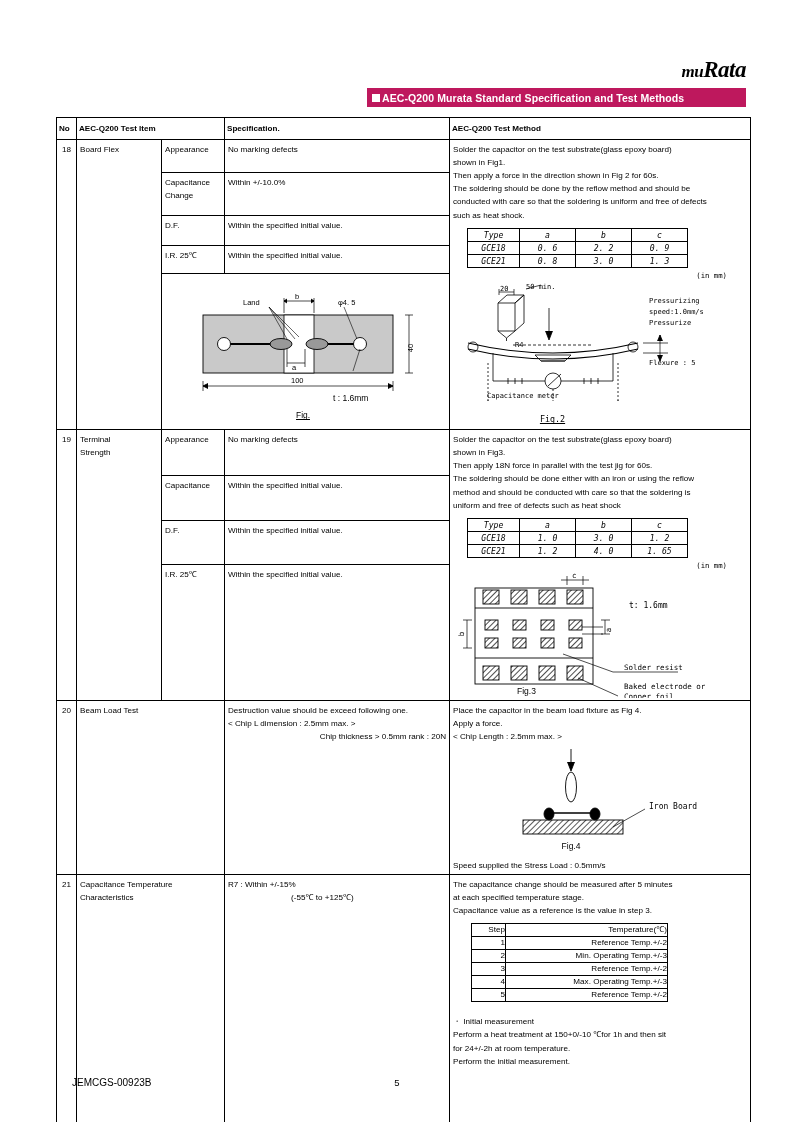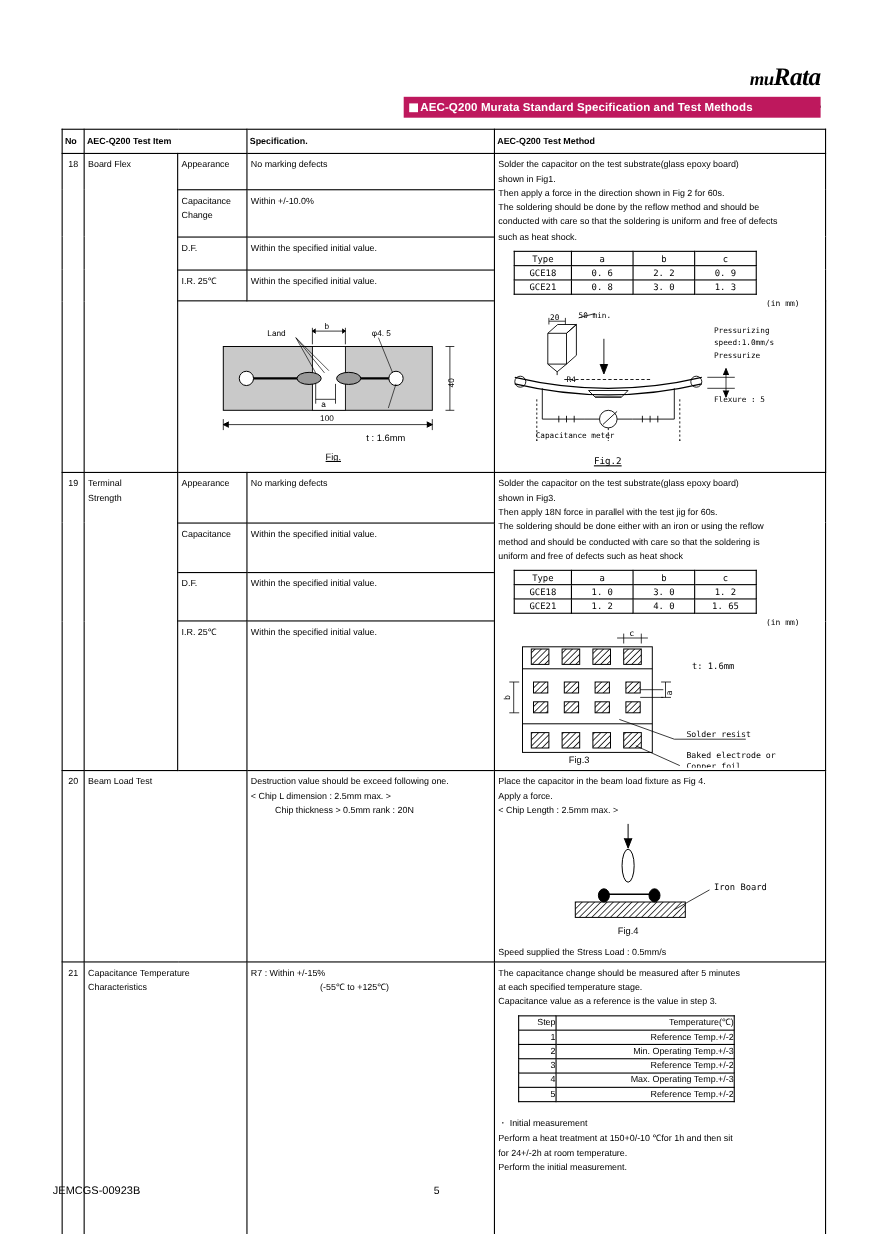--- a/index.html
+++ b/index.html
@@ -55,28 +55,29 @@
   }
   .tbl th { text-align:left; vertical-align:middle; height:22px; padding:2px;font-weight:bold; }
   .c-no    { width:20px; }
   .c-item  { width:85px; }
   .c-sub   { width:63px; }
   .c-spec  { width:225px; }
   .c-meth  { width:301px; }
   td.center { text-align:center; }
   .meth-cell { position:relative; }
 
-  .ind { padding-left:22px; }
+  .ind { padding-left:22px;text-align:right; }
 
   
   .mini {
     border-collapse:collapse; table-layout:fixed;
     font-size:7.3px;
     font-family:"DejaVu Sans Mono", monospace;
     margin:6px 0 0 14px;
+    font-style:italic;
   }
   .mini td {
     border:1px solid #000; text-align:center;
     padding:1px 0 0 0; height:11px; line-height:11px;
   }
   .mini .w1 { width:52px; }
   .mini .w2 { width:56px; }
   .inmm {
     font-family:"DejaVu Sans Mono", monospace;
     font-size:7.3px; text-align:right; margin-top:2px; padding-right:20px;
@@ -95,21 +96,21 @@
 
   
   .figwrap { position:relative; }
   .figcap {
     text-align:center; font-size:8.4px; margin-top:2px;text-decoration:underline;
   }
   .mono { font-family:"DejaVu Sans Mono", monospace; }
 
   
   .footer-left {
-    position:absolute; left:48px; top:1077px; font-size:10px;
+    position:absolute; left:72px; top:1077px; font-size:10px;
   }
   .footer-page {
     position:absolute; left:0; top:1077px; width:794px;
     text-align:center; font-size:9.5px;
   }
   svg { display:block; }
 </style>
 </head>
 <body>
 

